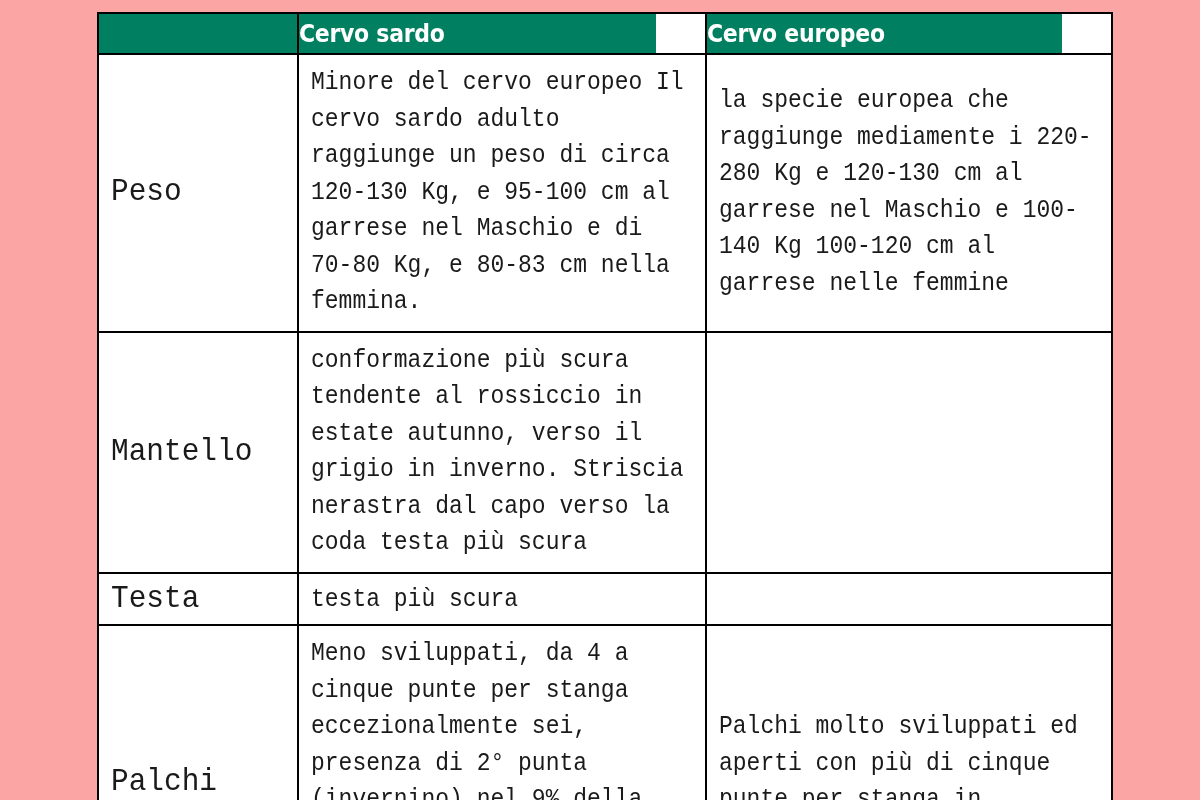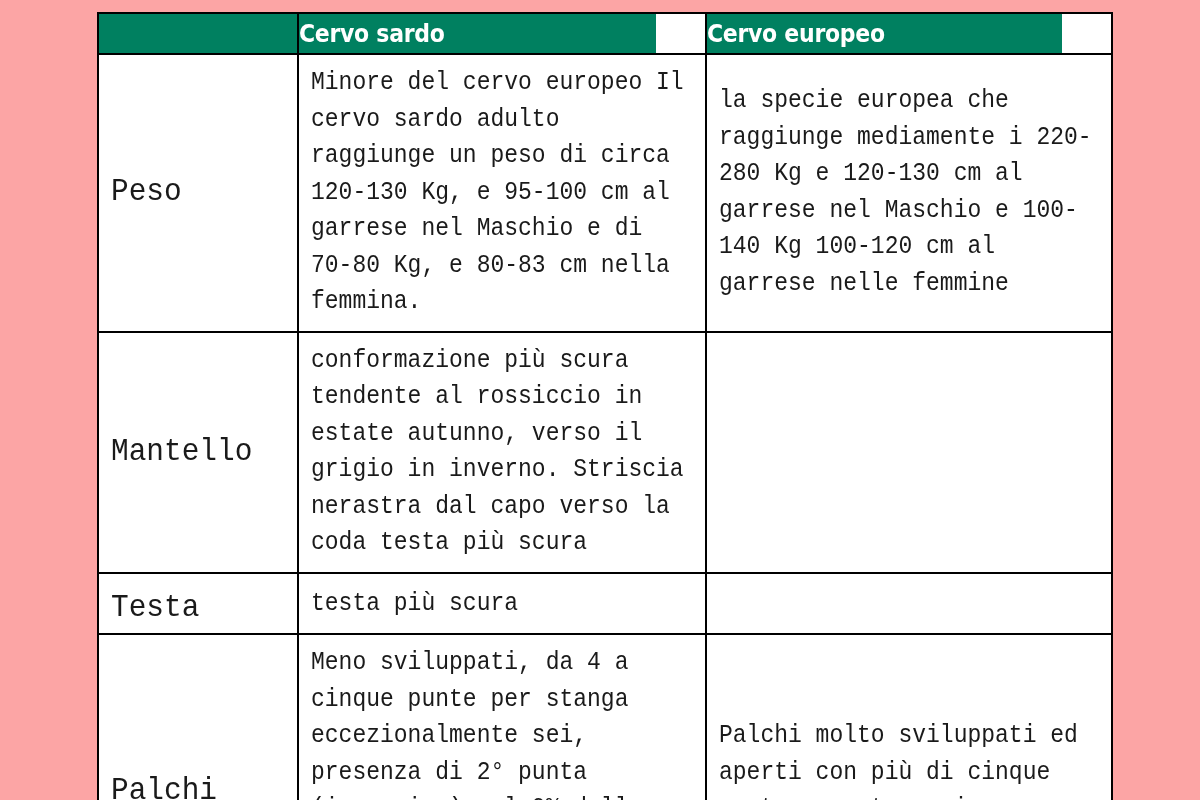--- a/index.html
+++ b/index.html
@@ -100,21 +100,21 @@
 
   td.empty-cell .cell-text { display: block; min-height: 1px; }
 
   
   tr.row-peso td      { height: 236px; }
   tr.row-mantello td  { height: 219px; }
   tr.row-testa td     { height: 40px; }
   tr.row-palchi td    { height: 239px; }
 
   tr.row-testa td.desc-cell { padding-top: 4px; padding-bottom: 2px; border-radius: 11px; }
-  tr.row-testa td.attr-cell { padding-top: 11px; padding-bottom: 2px; }
+  tr.row-testa td.attr-cell { padding-top: 2px; padding-bottom: 2px; }
 </style>
 </head>
 <body>
 
 <div class="page">
 
   <table class="comparison-table">
     <colgroup>
       <col class="col-attr">
       <col class="col-sardo">

